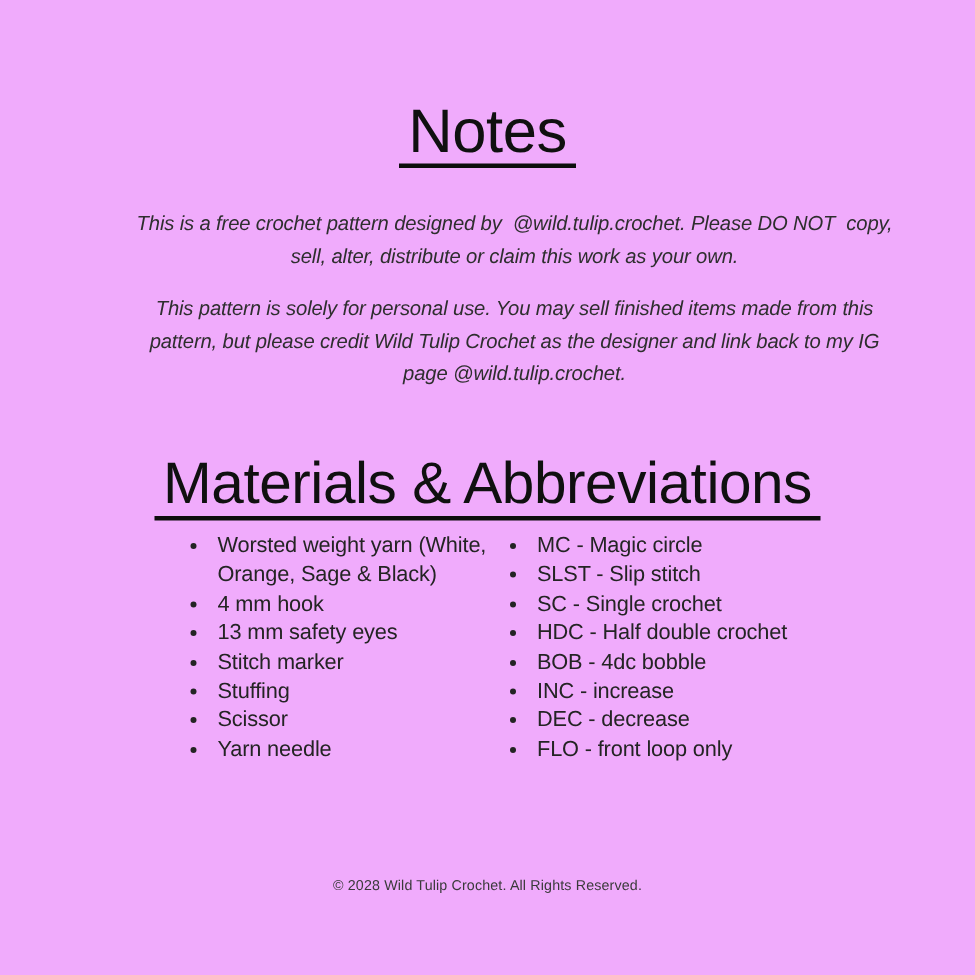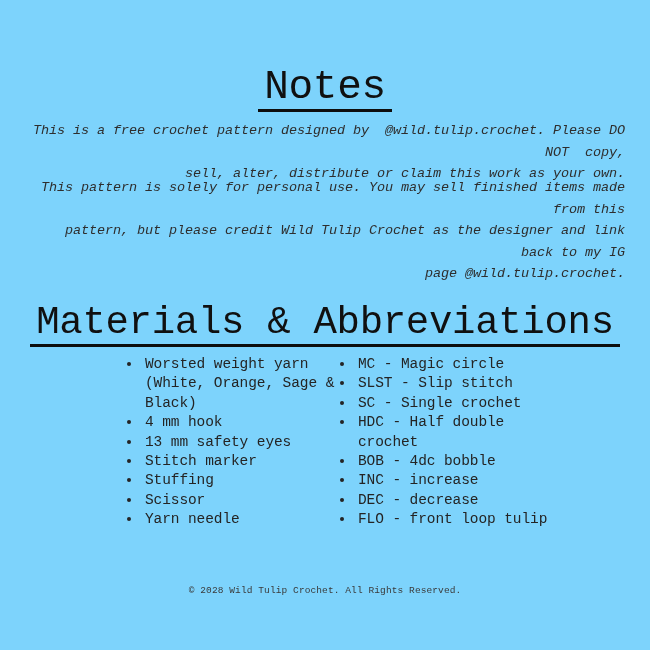--- a/index.html
+++ b/index.html
@@ -4,22 +4,22 @@
 <style>
   html, body {
     margin: 0;
     padding: 0;
     background: #ffffff;
   }
   .page {
     position: relative;
     width: 650px;
     height: 650px;
-    background: #7dd3fc;
-    font-family: Liberation Mono, monospace;
+    background: #f0abfc;
+    font-family: Liberation Sans, sans-serif;
     color: #2e2e2e;
     overflow: hidden;
   }
   .heading {
     position: absolute;
     left: 0;
     width: 100%;
     text-align: center;
     margin: 0;
     font-weight: 400;
@@ -39,22 +39,22 @@
   }
   .underline-wrap {
     display: inline-block;
     padding: 0 6px;
     border-bottom: 3px solid #0d0d0d;
   }
   .para {
     position: absolute;
     left: 25px;
     width: 600px;
-    margin: 0;
-    text-align: right;
+    margin: 18px;
+    text-align: center;
     font-style: italic;
     font-size: 13.5px;
     line-height: 21.5px;
     white-space: pre-wrap;
     color: #2e2e2e;
     letter-spacing: -0.1px;
   }
   .p1 { top: 120px; }
   .p2 { top: 177px; }
   .p3 { top: 259px; }
@@ -120,18 +120,18 @@
   </ul>
 
   <ul class="doc-list abbr-col">
     <li>MC - Magic circle</li>
     <li>SLST - Slip stitch</li>
     <li>SC - Single crochet</li>
     <li>HDC - Half double crochet</li>
     <li>BOB - 4dc bobble</li>
     <li>INC - increase</li>
     <li>DEC - decrease</li>
-    <li>FLO - front loop tulip</li>
+    <li>FLO - front loop only</li>
   </ul>
 
   <div class="footer">© 2028 Wild Tulip Crochet. All Rights Reserved.</div>
 
 </div>
 
 </body></html>

